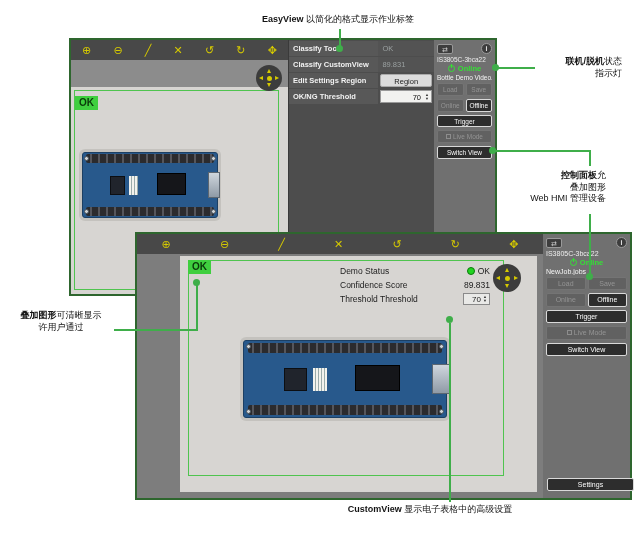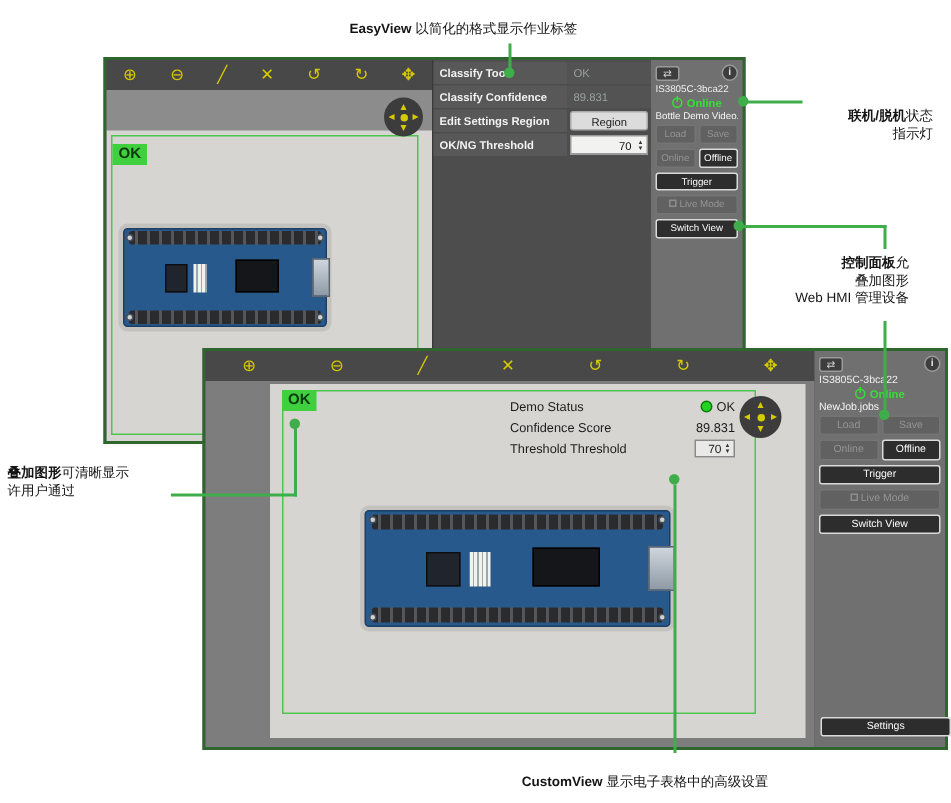--- a/index.html
+++ b/index.html
@@ -96,27 +96,27 @@
   
   .vidi { position:absolute; left:203px; top:10px; width:150px; font-size:8.5px; color:#1c1c1c; }
   .vidi-header { background:#000; color:#c8ae00; font-weight:bold; padding:2px 4px; }
   .vidi-row { display:flex; align-items:center; height:14px; }
   .vidi-row .vl { flex:1; }
   .vidi-dot { width:8px; height:8px; border-radius:50%; background:#21d421; border:1px solid #0a7a0a; margin-right:3px; }
   .vidi-spin { display:flex; width:27px; height:12px; background:#e9e9e7; border:1px solid #8a8a8a; }
   .vidi-spin .num { flex:1; text-align:right; padding-top:1px; font-size:8px; }
 
   
-  .note { position:absolute; z-index:5; color:#141414; font-size:9px; line-height:11.5px; }
+  .note { position:absolute; z-index:5; color:#141414; font-size:9px; line-height:11.5px;text-align:center; }
   .note b { font-weight:bold; }
   #note-top    { left:233px; top:14px;  width:210px; }
-  #note-right1 { left:538px; top:56px;  width:84px;  text-align:right;margin-top:16px; }
+  #note-right1 { left:538px; top:56px;  width:84px;  text-align:right; }
   #note-right2 { left:500px; top:170px; width:106px; text-align:right; }
   #note-left   { left:5px;   top:310px; width:112px;font-family:Liberation Serif, serif; }
-  #note-bottom { left:300px; top:504px; width:260px; text-align:center;margin-top:12px; }
+  #note-bottom { left:300px; top:504px; width:260px; text-align:center; }
   .cline { position:absolute; background:#3fae4a; z-index:5; }
   .cdot  { position:absolute; width:7px; height:7px; border-radius:50%; background:#3fae4a; z-index:6; }
 </style>
 </head>
 <body>
 
 <div id="canvas">
 
   <div class="vwin" id="win-easy">
     <div class="col-image">
@@ -154,21 +154,21 @@
         </div>
       </div>
     </div>
 
     <div class="ev-panel">
       <div class="ev-row">
         <div class="ev-label">Classify Tool</div>
         <div class="ev-value">OK</div>
       </div>
       <div class="ev-row">
-        <div class="ev-label">Classify Confidence</div>
+        <div class="ev-label">Classify CustomView</div>
         <div class="ev-value">89.831</div>
       </div>
       <div class="ev-row">
         <div class="ev-label">Edit Settings Region</div>
         <div class="ev-btn">Region</div>
       </div>
       <div class="ev-row">
         <div class="ev-label">OK/NG Threshold</div>
         <div class="ev-spin">
           <span class="num">70</span>

